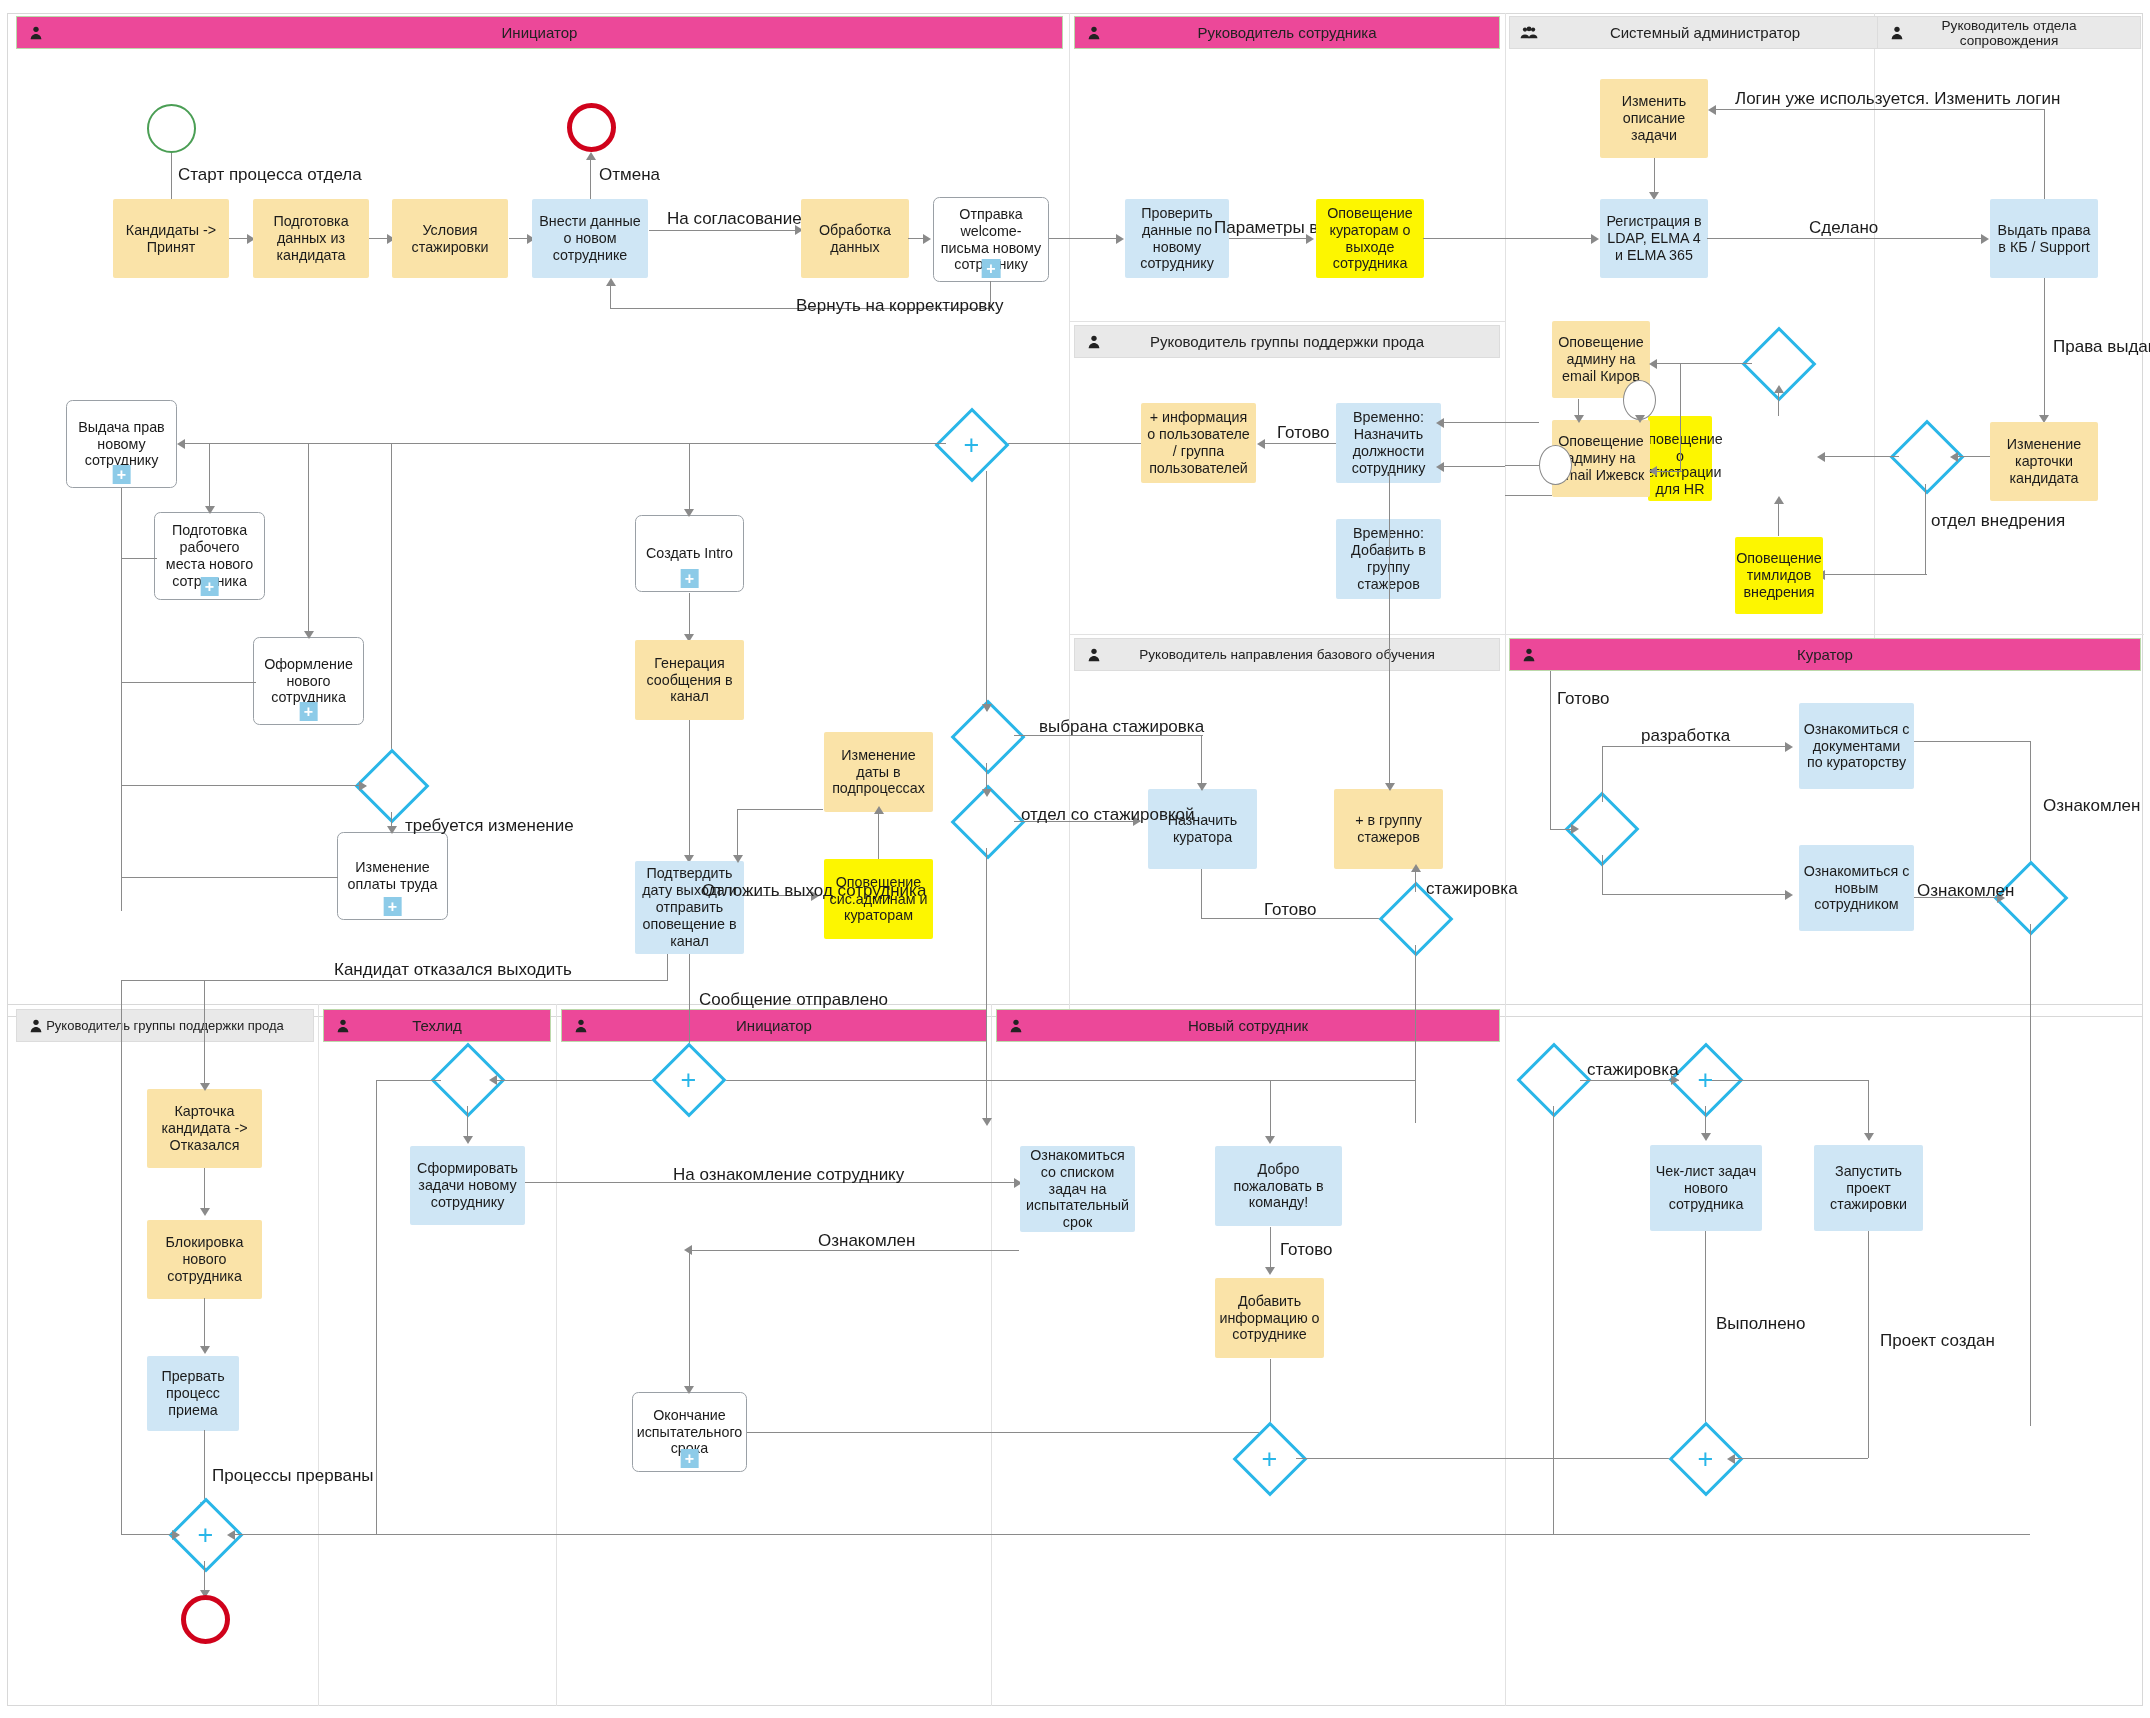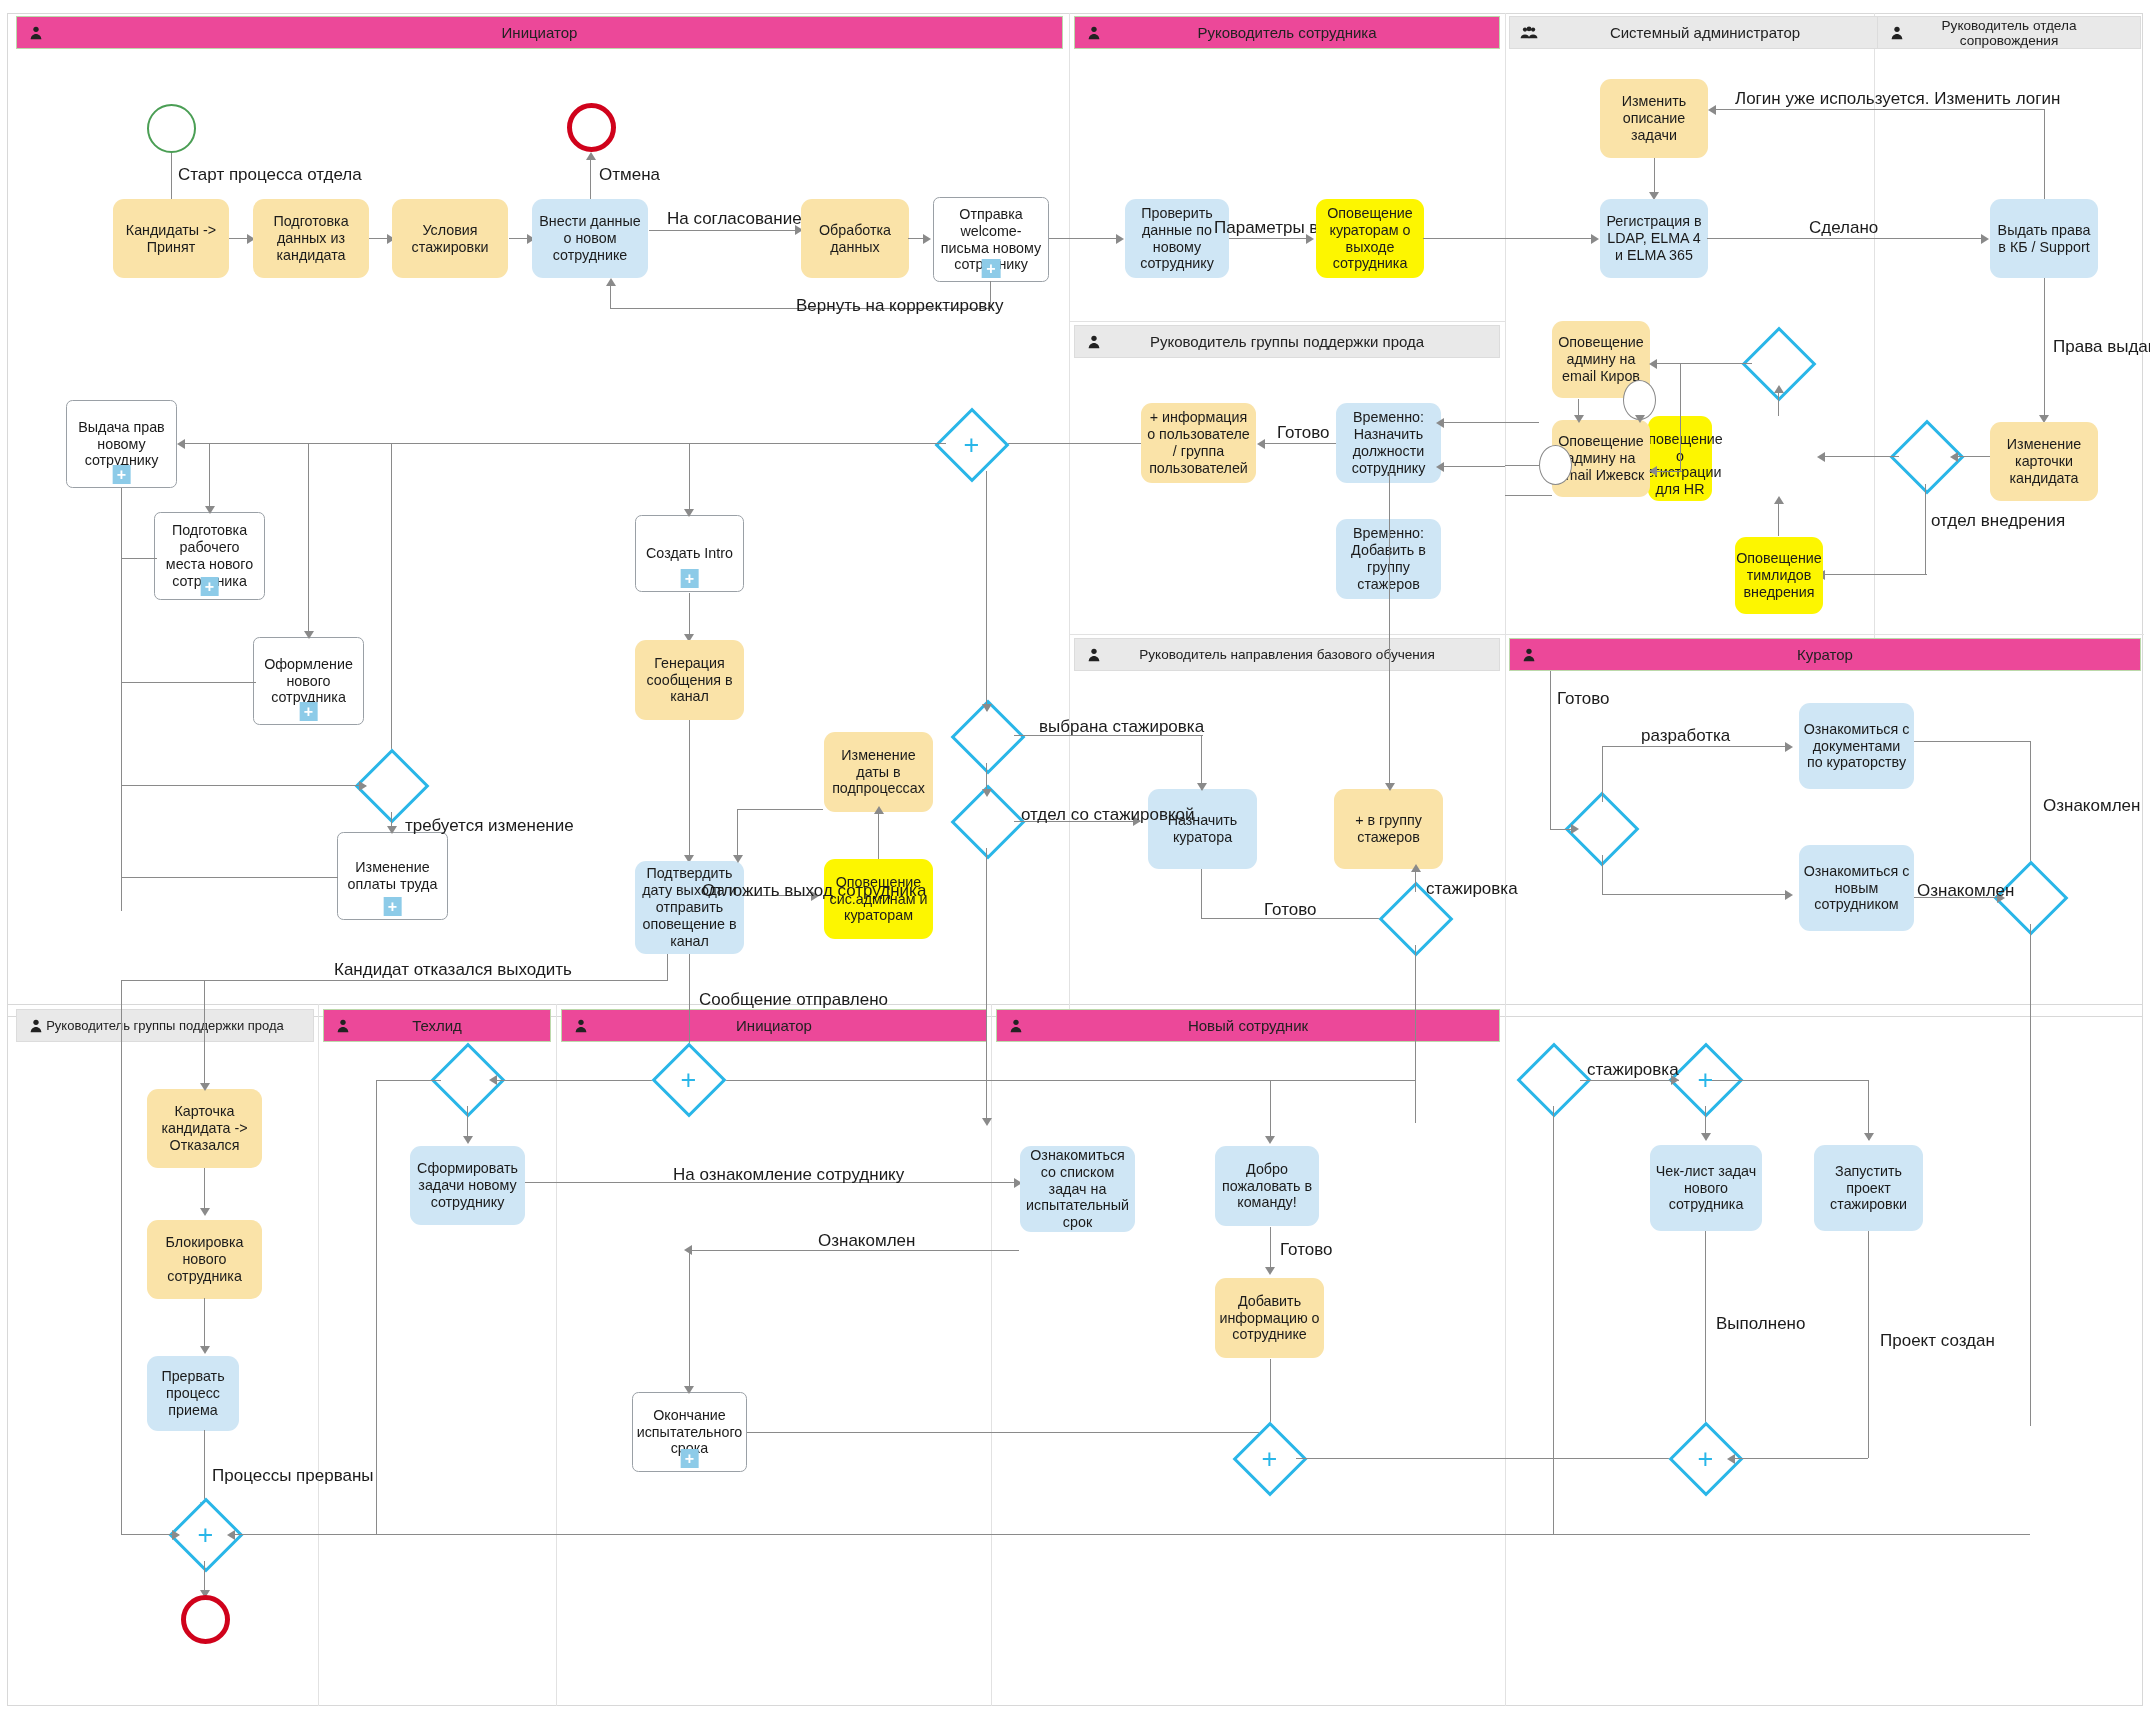--- a/index.html
+++ b/index.html
@@ -10,21 +10,21 @@
   .pool{position:absolute;border:0.7px solid #d8d8d8;box-sizing:border-box;background:transparent;}
   .lane-head{position:absolute;box-sizing:border-box;display:flex;align-items:center;
              justify-content:center;font-size:15px;color:#222;border:0.7px solid #dcdcdc;}
   .lane-head.green{background:#ec4899;border-color:#bcd9ab;}
   .lane-head.grey{background:#e9e9e9;border-color:#dcdcdc;}
   .lane-head .ico{position:absolute;left:10px;top:50%;transform:translateY(-50%);
                   width:18.7px;height:18.7px;display:flex;align-items:center;justify-content:center;}
   .lane-head .ttl{padding:0 21.5px;text-align:center;}
 
   
-  .task{position:absolute;box-sizing:border-box;border-radius:11px;display:flex;
+  .task{position:absolute;box-sizing:border-box;border-radius:2px;display:flex;
         align-items:center;justify-content:center;text-align:center;
         font-size:14.3px;line-height:1.18;color:#1b1b1b;padding:2.9px 4.3px;}
   .task.yellowish{background:#fae3a8;}
   .task.blue{background:#cfe6f5;}
   .task.bright{background:#fdf600;}
   .task.sub{background:#fff;border:1.4px solid #9aa0a6;border-radius:6.5px;}
   .task .plus{position:absolute;left:50%;bottom:2.9px;transform:translateX(-50%);
               width:18.7px;height:18.7px;background:#8dcbe8;display:flex;align-items:center;
               justify-content:center;color:#fff;font-size:16px;line-height:1;font-weight:700;}
 
@@ -604,21 +604,21 @@
 
   <div class="edge h" style="left:689px;top:1250px;width:330px;"></div>
   <div class="arw l" style="left:684px;top:1245px;"></div>
   <div class="elbl" style="left:818px;top:1231px;">Ознакомлен</div>
 
   <div class="edge h" style="left:747px;top:1432px;width:520px;"></div>
 
   <div class="task blue" style="left:1020px;top:1146px;width:115px;height:86px;">
       <span>Ознакомиться со списком задач на испытательный срок</span>
     </div>
-  <div class="task blue" style="left:1215px;top:1146px;width:104px;height:80px;">
+  <div class="task blue" style="left:1215px;top:1146px;width:127px;height:80px;">
       <span>Добро пожаловать в команду!</span>
     </div>
   <div class="task yellowish" style="left:1215px;top:1278px;width:109px;height:80px;">
       <span>Добавить информацию о сотруднике</span>
     </div>
 
   <div class="edge v" style="left:1270px;top:1080px;height:62px;"></div>
   <div class="arw d" style="left:1265px;top:1136px;"></div>
   <div class="edge v" style="left:1270px;top:1227px;height:44px;"></div>
   <div class="arw d" style="left:1265px;top:1267px;"></div>

